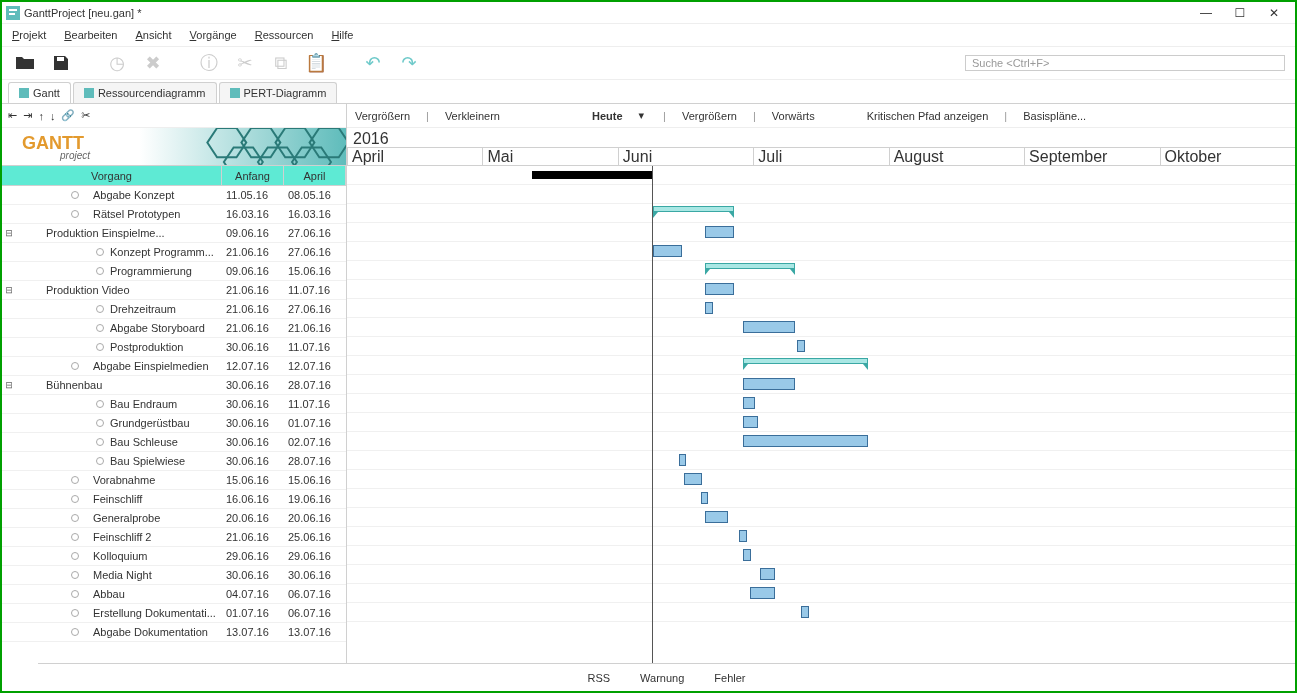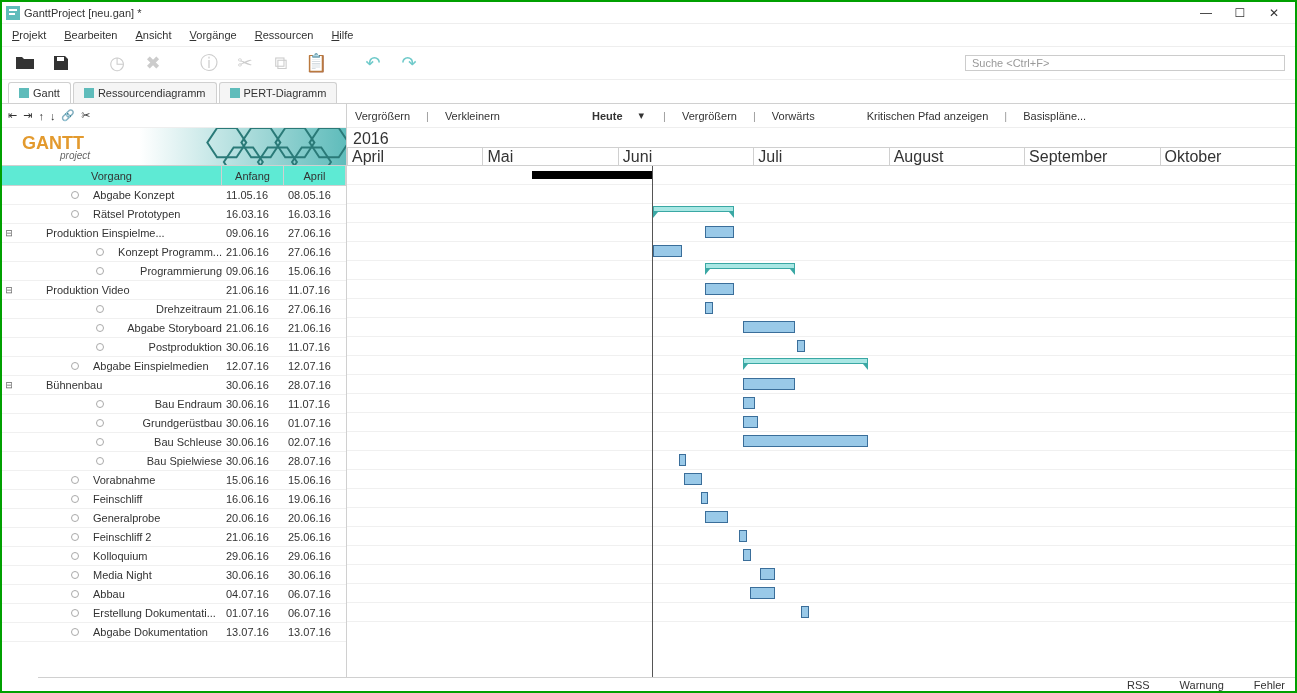--- a/index.html
+++ b/index.html
@@ -50,41 +50,41 @@
   .col-name{flex:1;}
   .col-start,.col-end{width:62px;}
   .tree-body{flex:1;overflow:hidden;}
   .tree-row{height:var(--row-h);display:flex;align-items:center;border-bottom:1px solid #f0f0f0;}
   .tree-row .exp{width:14px;text-align:center;color:#666;font-size:9px;cursor:pointer;}
   .tree-row .bullet{width:8px;height:8px;border-radius:50%;background:#fff;border:1px solid #aaa;margin-right:6px;flex-shrink:0;}
   .tree-row .name{flex:1;white-space:nowrap;overflow:hidden;text-overflow:ellipsis;}
   .tree-row .date{width:62px;text-align:left;padding-left:4px;}
   .indent-0{padding-left:30px;}
   .indent-1{padding-left:55px;gap:8px;}
-  .indent-2{padding-left:80px;text-align:right;}
+  .indent-2{padding-left:80px;}
   
   .gantt-pane{flex:1;display:flex;flex-direction:column;min-width:0;}
   .gantt-toolbar{height:24px;display:flex;align-items:center;padding:0 8px;gap:16px;border-bottom:1px solid #eee;}
   .gantt-toolbar .sep{color:#999;}
   .gantt-toolbar .bold{font-weight:bold;}
   .gantt-toolbar span{cursor:pointer;}
   .gantt-year{height:20px;padding:2px 6px;font-size:16px;border-bottom:1px solid var(--border);}
   .gantt-months{height:18px;display:flex;border-bottom:1px solid var(--border);position:relative;}
   .gantt-months .m{flex:1;border-left:1px solid var(--border);padding-left:4px;font-size:16px;}
   .gantt-body{flex:1;position:relative;overflow:hidden;}
   .gantt-row{height:var(--row-h);border-bottom:1px solid #f0f0f0;position:relative;}
   .gbar{position:absolute;top:3px;height:12px;background:var(--bar);border:1px solid var(--bar-border);}
   .gbar.black{background:#000;border-color:#000;height:8px;top:5px;}
   .gbar.summary{background:var(--summary);border:1px solid #3AA8A4;height:6px;top:2px;}
   .gbar.summary::before,.gbar.summary::after{content:"";position:absolute;top:5px;width:0;height:0;border-top:6px solid #3AA8A4;}
   .gbar.summary::before{left:-1px;border-right:5px solid transparent;}
   .gbar.summary::after{right:-1px;border-left:5px solid transparent;}
   .today-line{position:absolute;top:0;bottom:0;width:1px;background:#555;z-index:3;}
   
-  .status{height:14px;border-top:1px solid var(--border);display:flex;align-items:center;justify-content:flex-end;gap:30px;padding:0 10px;color:#aaa;font-size:10px;margin-left:36px;}
+  .status{height:28px;border-top:1px solid var(--border);display:flex;align-items:center;justify-content:center;gap:30px;padding:0 10px;color:#aaa;font-size:10px;margin-left:36px;}
 </style>
 </head>
 <body>
 
 <div class="titlebar">
   <span class="icon">
     <svg viewBox="0 0 14 14">
         <rect width="14" height="14" fill="#5FBCBB"></rect>
         <rect x="3" y="3" width="8" height="2" fill="#fff"></rect>
         <rect x="3" y="7" width="6" height="2" fill="#fff"></rect>

